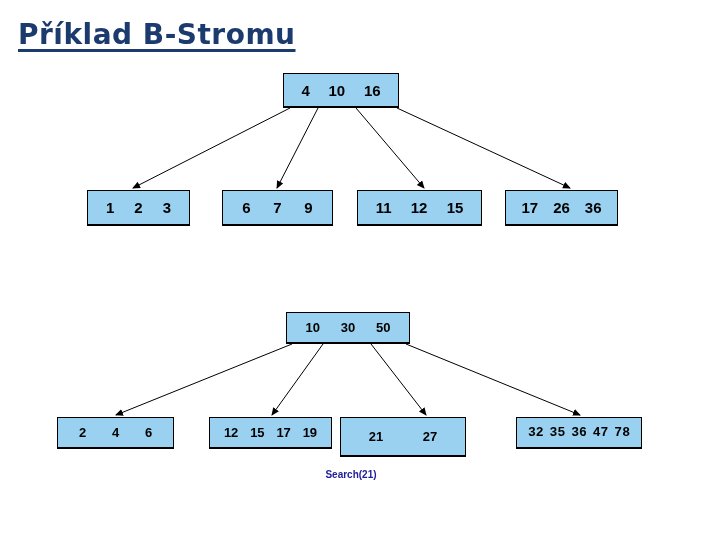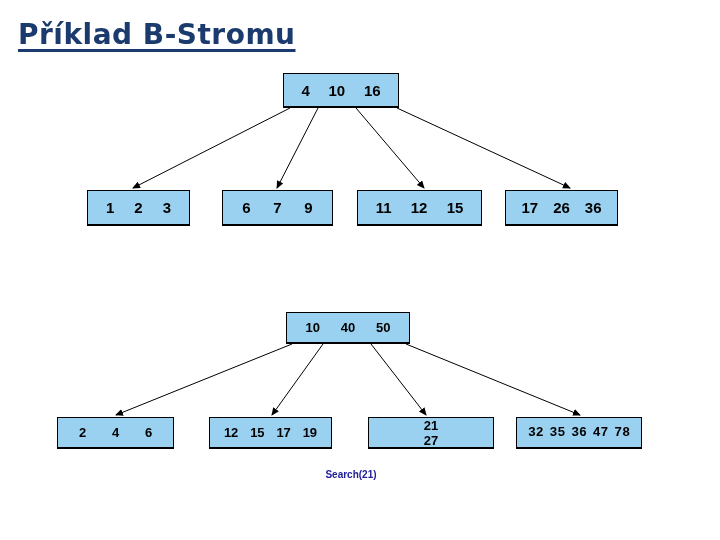--- a/index.html
+++ b/index.html
@@ -100,35 +100,35 @@
         <span>12</span>
         <span>15</span>
       </div>
       <div class="bnode t1" style="left: 505px; top: 190px; width: 113px; height: 36px;">
         <span>17</span>
         <span>26</span>
         <span>36</span>
       </div>
       <div class="bnode t2" style="left: 286px; top: 312px; width: 124px; height: 32px;">
         <span>10</span>
-        <span>40</span>
+        <span>30</span>
         <span>50</span>
       </div>
       <div class="bnode t2" style="left: 57px; top: 417px; width: 117px; height: 32px;">
         <span>2</span>
         <span>4</span>
         <span>6</span>
       </div>
       <div class="bnode t2" style="left: 209px; top: 417px; width: 123px; height: 32px;">
         <span>12</span>
         <span>15</span>
         <span>17</span>
         <span>19</span>
       </div>
-      <div class="bnode t2" style="left: 368px; top: 417px; width: 126px; height: 32px; flex-direction: column;">
+      <div class="bnode t2" style="left: 340px; top: 417px; width: 126px; height: 40px;">
         <span>21</span>
         <span>27</span>
       </div>
       <div class="bnode t2" style="left: 516px; top: 417px; width: 126px; height: 32px; font-family: Liberation Mono, monospace;">
         <span>32</span>
         <span>35</span>
         <span>36</span>
         <span>47</span>
         <span>78</span>
       </div>

